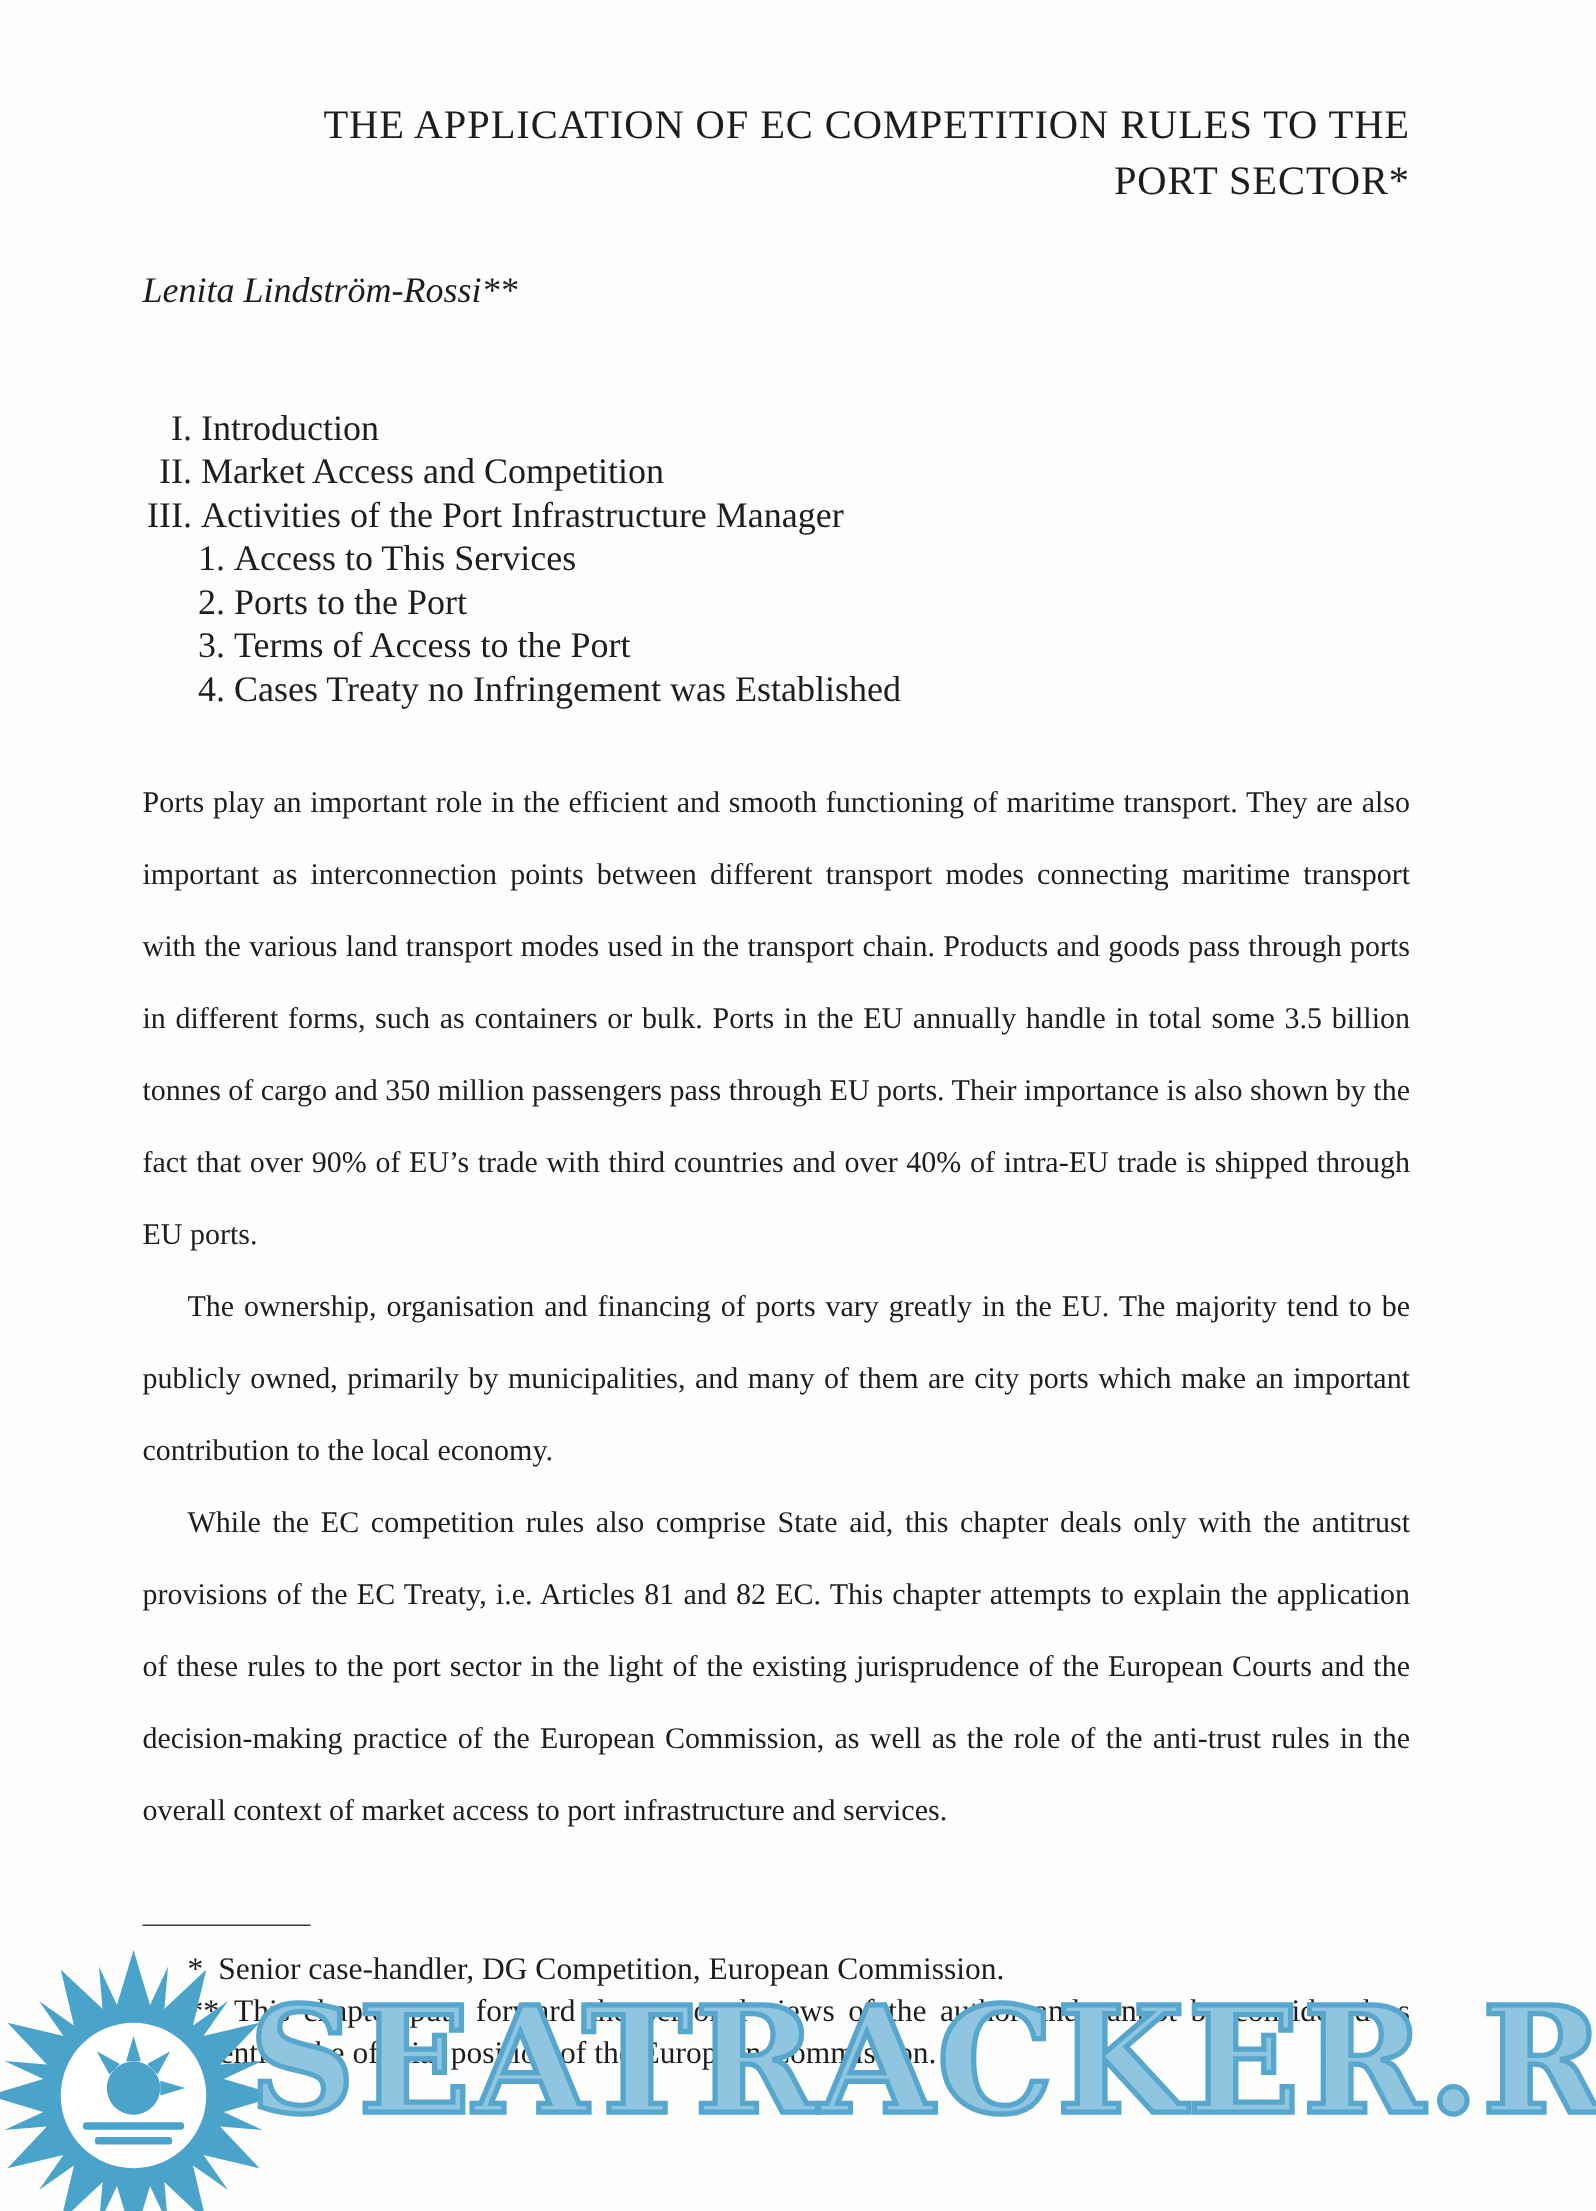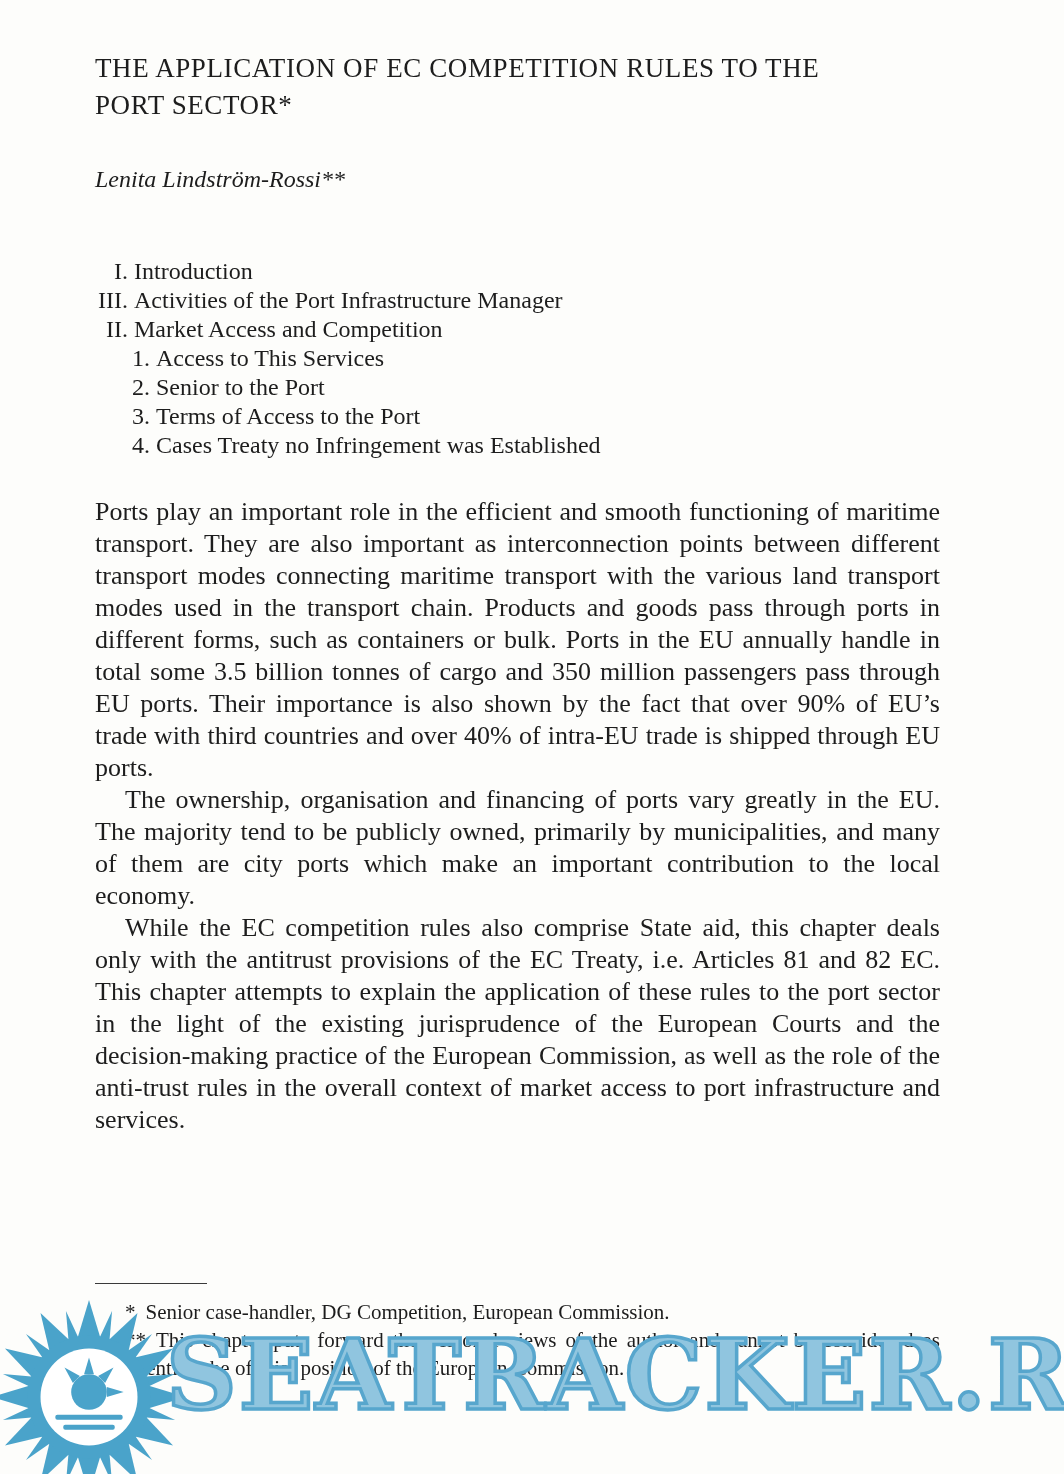--- a/index.html
+++ b/index.html
@@ -11,22 +11,22 @@
     margin: 0 auto;
     background: #fdfdfb;
     font-family: "Liberation Serif", serif;
     color: #1d1d1d;
     overflow: hidden;
   }
   .content { position: absolute; left: 95px; width: 845px; top: 0; }
 
   .title {
     margin: 0;
-    padding-top: 50px;
-    text-align: left;
+    padding-top: 65px;
+    text-align: right;
     font-weight: normal;
     font-size: 27px;
     letter-spacing: 0.6px;
     line-height: 37px;
   }
   .author {
     margin-top: 42px;
     text-align: left;
     font-style: italic;
     font-size: 24px;
@@ -44,21 +44,21 @@
 
   .section-heading {
     margin: 54px 0 0 0;
     text-align: center;
     font-weight: normal;
     font-size: 25px;
     letter-spacing: 1px;
   }
   .section-heading .smallcaps { font-variant: small-caps; letter-spacing: 2px; }
 
-  .body-text { margin-top: 36px; font-size: 26px; line-height: 32px; text-align: justify; }
+  .body-text { margin-top: 36px; font-size: 20px; line-height: 48px; text-align: justify; }
   .body-text p { margin: 0; }
   .body-text p.indented { text-indent: 30px; }
 
   .footnote-area {
     position: absolute;
     left: 95px;
     top: 1283px;
     width: 845px;
     font-size: 21px;
     line-height: 28px;
@@ -115,34 +115,34 @@
     </h1>
 
     <div class="author">Lenita Lindström-Rossi**</div>
 
     <nav class="toc">
       <div class="toc-row lvl0">
         <span class="toc-num">I.</span>
         <span class="toc-label">Introduction</span>
       </div>
       <div class="toc-row lvl0">
+        <span class="toc-num">II.</span>
+        <span class="toc-label">Market Access and Competition</span>
+      </div>
+      <div class="toc-row lvl0">
         <span class="toc-num">III.</span>
         <span class="toc-label">Activities of the Port Infrastructure Manager</span>
       </div>
-      <div class="toc-row lvl0">
-        <span class="toc-num">II.</span>
-        <span class="toc-label">Market Access and Competition</span>
-      </div>
       <div class="toc-row lvl1">
         <span class="toc-num">1.</span>
         <span class="toc-label">Access to This Services</span>
       </div>
       <div class="toc-row lvl1">
         <span class="toc-num">2.</span>
-        <span class="toc-label">Senior to the Port</span>
+        <span class="toc-label">Ports to the Port</span>
       </div>
       <div class="toc-row lvl1">
         <span class="toc-num">3.</span>
         <span class="toc-label">Terms of Access to the Port</span>
       </div>
       <div class="toc-row lvl1">
         <span class="toc-num">4.</span>
         <span class="toc-label">Cases Treaty no Infringement was Established</span>
       </div>
     </nav>

